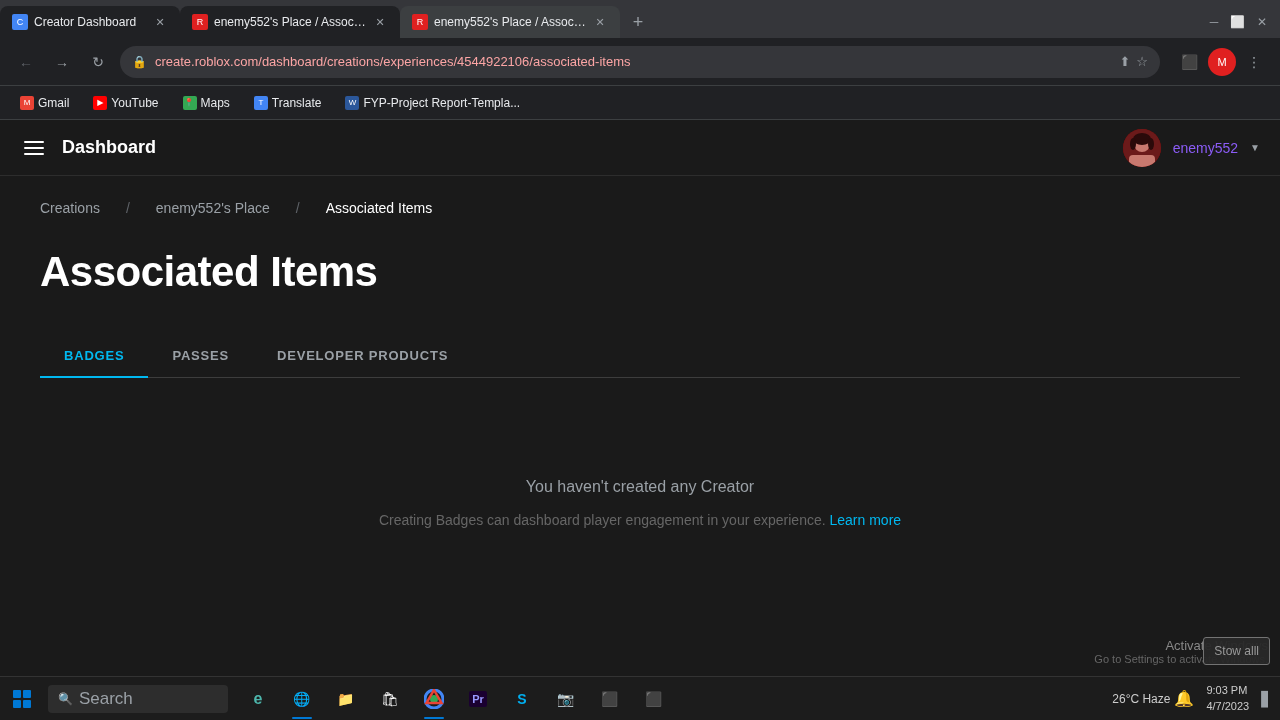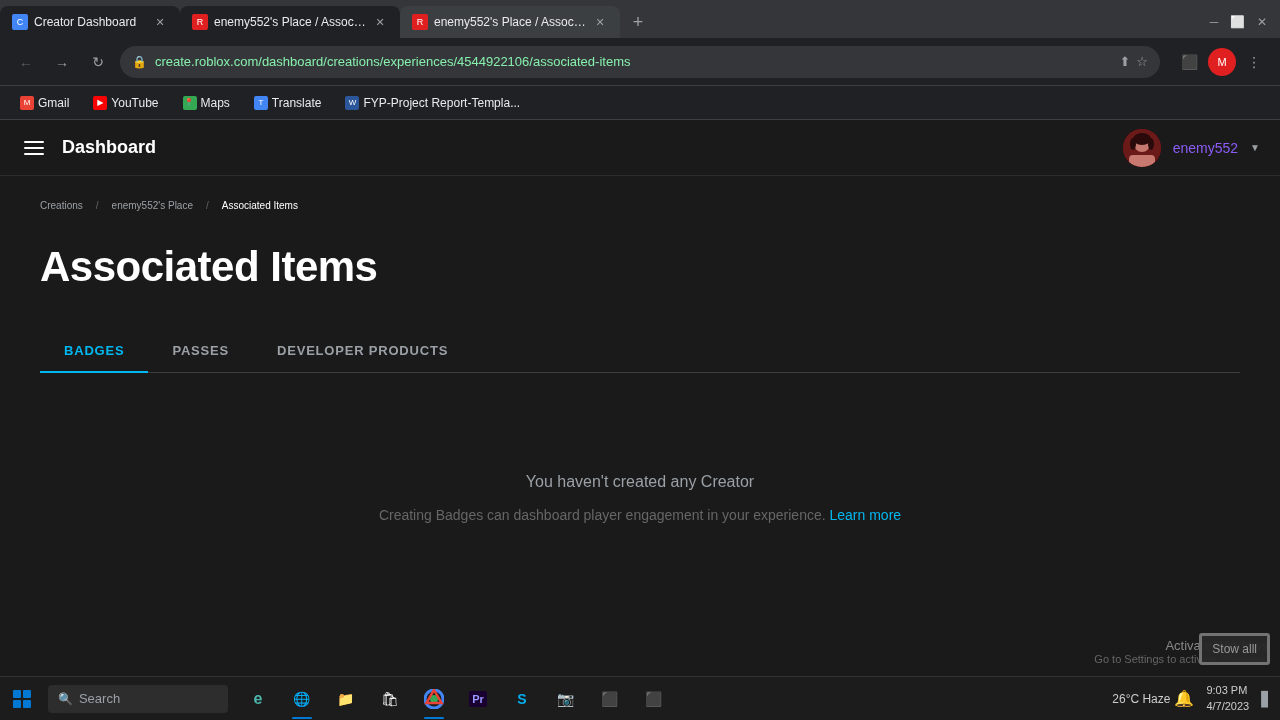--- a/index.html
+++ b/index.html
@@ -16,21 +16,21 @@
     .tab-close { width: 16px; height: 16px; border-radius: 50%; display: flex; align-items: center; justify-content: center; font-size: 11px; color: #9aa0a6; flex-shrink: 0; cursor: pointer; }
     .tab-new { width: 28px; height: 28px; display: flex; align-items: center; justify-content: center; border-radius: 50%; color: #9aa0a6; font-size: 18px; cursor: pointer; margin-left: 4px; }
     .tab-bar-right { display: flex; align-items: center; gap: 4px; margin-left: auto; padding-right: 8px; }
     .tab-bar-btn { width: 20px; height: 20px; display: flex; align-items: center; justify-content: center; color: #9aa0a6; font-size: 12px; }
 
     .address-bar { display: flex; align-items: center; height: 48px; padding: 0 12px; gap: 8px; background: #202124; border-bottom: 1px solid #3c3f41; }
     .nav-btn { width: 28px; height: 28px; border-radius: 50%; display: flex; align-items: center; justify-content: center; color: #9aa0a6; font-size: 14px; cursor: pointer; }
     .nav-btn.disabled { color: #5f6368; cursor: default; }
     .url-bar { flex: 1; height: 32px; background: #35363a; border-radius: 16px; display: flex; align-items: center; padding: 0 12px; gap: 8px; font-size: 13px; color: #e8eaed; }
     .url-bar-lock { color: #9aa0a6; font-size: 12px; }
-    .url-text { flex: 1; color: #86efac; font-size: 13px; }
+    .url-text { flex: 1; color: #fca5a5; font-size: 13px; }
     .url-bar-actions { display: flex; gap: 6px; align-items: center; }
     .address-actions { display: flex; align-items: center; gap: 4px; margin-left: 8px; }
     .addr-btn { width: 28px; height: 28px; border-radius: 50%; display: flex; align-items: center; justify-content: center; color: #9aa0a6; font-size: 14px; cursor: pointer; }
     .profile-btn { width: 28px; height: 28px; border-radius: 50%; background: #e02020; display: flex; align-items: center; justify-content: center; font-size: 11px; color: white; cursor: pointer; }
 
     .bookmarks-bar { display: flex; align-items: center; height: 34px; padding: 0 12px; gap: 8px; background: #202124; border-bottom: 1px solid #3c3f41; }
     .bookmark-item { display: flex; align-items: center; gap: 4px; padding: 2px 8px; border-radius: 4px; font-size: 12px; color: #e8eaed; cursor: pointer; height: 24px; }
     .bookmark-favicon { width: 14px; height: 14px; border-radius: 2px; display: flex; align-items: center; justify-content: center; font-size: 8px; }
 
     
@@ -42,21 +42,21 @@
     .hamburger span { width: 20px; height: 2px; background: #fff; border-radius: 1px; }
     .navbar-title { font-size: 18px; font-weight: 600; color: #fff; }
     .navbar-right { margin-left: auto; display: flex; align-items: center; gap: 12px; }
     .username { font-size: 14px; color: #8b5cf6; }
     .dropdown-arrow { font-size: 10px; color: #9aa0a6; }
 
     
     .content { background: #1a1a1a; padding: 24px 40px; }
 
     
-    .breadcrumb { display: flex; align-items: center; gap: 13px; font-size: 10px; color: #9aa0a6; margin-bottom: 32px; }
+    .breadcrumb { display: flex; align-items: center; gap: 26px; font-size: 14px; color: #9aa0a6; margin-bottom: 32px; }
     .breadcrumb a { color: #9aa0a6; text-decoration: none; cursor: pointer; }
     .breadcrumb .separator { color: #5f6368; }
     .breadcrumb .current { color: #fff; font-weight: 500; }
 
     
     .page-title { font-size: 42px; font-weight: 800; color: #fff; margin-bottom: 40px; letter-spacing: -0.5px; }
 
     
     .tabs { display: flex; gap: 0; border-bottom: 1px solid #3d3d3d; margin-bottom: 40px; }
     .tab-item { padding: 12px 24px 14px 24px; font-size: 13px; font-weight: 600; letter-spacing: 0.8px; color: #9aa0a6; cursor: pointer; position: relative; text-transform: uppercase; }
@@ -79,21 +79,21 @@
     .taskbar-app { width: 44px; height: 44px; display: flex; align-items: center; justify-content: center; cursor: pointer; position: relative; }
     .taskbar-app.active::after { content: ''; position: absolute; bottom: 2px; left: 50%; transform: translateX(-50%); width: 20px; height: 2px; background: #0078d4; border-radius: 1px; }
     .taskbar-right { margin-left: auto; display: flex; align-items: center; gap: 4px; padding-right: 8px; }
     .taskbar-clock { font-size: 11px; color: #ccc; text-align: left; padding: 0 8px; line-height: 1.4; }
 
     
     .activate-watermark { position: absolute; bottom: 55px; right: 12px; text-align: right; pointer-events: none; }
     .activate-watermark .aw-title { font-size: 13px; color: #888; }
     .activate-watermark .aw-sub { font-size: 11px; color: #666; }
 
-    .stow-all { position: absolute; bottom: 55px; right: 10px; font-size: 12px; color: #999; background: rgba(40,40,40,0.95); padding: 6px 10px; border-radius: 3px; border: 3px solid #737373; }
+    .stow-all { position: absolute; bottom: 55px; right: 10px; font-size: 12px; color: #999; background: rgba(40,40,40,0.95); padding: 6px 10px; border-radius: 3px; border: 1px solid #737373; }
 
     
     .avatar-img { width: 38px; height: 38px; border-radius: 50%; background: #8B0000; overflow: hidden; position: relative; display: flex; align-items: center; justify-content: center; }
   </style>
 </head>
 <body>
 
 <div class="browser-frame">
 
   <div class="tab-bar">
@@ -234,21 +234,21 @@
   <div class="taskbar-start">
     <div class="win-logo">
       <span></span>
         <span></span>
         <span></span>
         <span></span>
     </div>
   </div>
   <div class="taskbar-search">
     <span style="font-size:12px;color:#9aa0a6;">🔍</span>
-    <span style="font-size:13px;color:#9aa0a6;">Search</span>
+    <span style="font-size:17px;color:#9aa0a6;">Search</span>
   </div>
   <div class="taskbar-apps">
     <div class="taskbar-app">
       <span style="font-size:16px;color:#4db6ac;font-weight:bold;">e</span>
     </div>
     <div class="taskbar-app active">
       <span style="font-size:14px;color:#0078d4;">🌐</span>
     </div>
     <div class="taskbar-app">
       <span style="font-size:14px;">📁</span>

